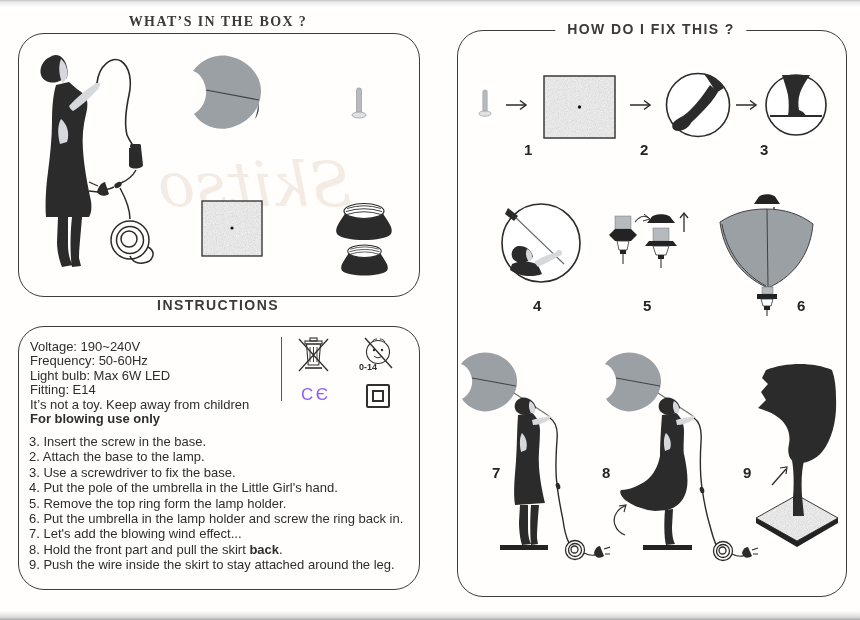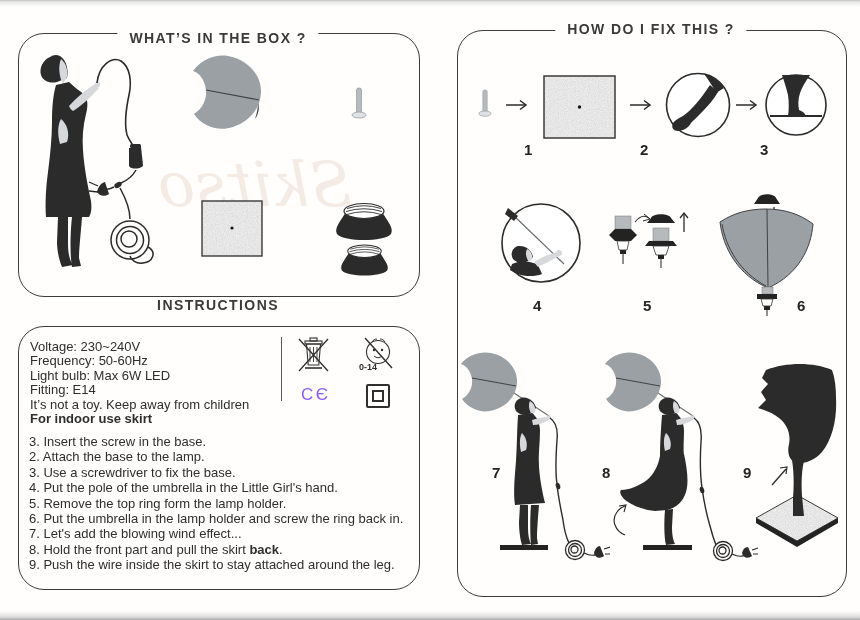--- a/index.html
+++ b/index.html
@@ -48,21 +48,21 @@
           <feFuncA type="linear" slope="0" intercept="1"></feFuncA>
         </feComponentTransfer>
         <feComposite operator="in" in2="SourceAlpha"></feComposite>
       </filter>
     </defs>
   </svg>
 
   <div class="watermark">Skitso</div>
 
   <div class="panel" style="left:18px;top:33px;width:400px;height:262px;"></div>
-  <div class="legend" style="left:218px;top:39px;">WHAT’S IN THE BOX ?</div>
+  <div class="legend" style="left:218px;top:23px;font-family:Liberation Serif, serif;">WHAT’S IN THE BOX ?</div>
 
   <svg class="abs" style="left:36px;top:53px;" width="120" height="220" viewBox="0 0 120 220">
     <path d="M14,4 C7,7 3,15 5,22 C7,28 14,31 21,29 L31,25 C33,16 30,7 24,3 C20,1 17,2 14,4 Z" fill="#2b2b2b"></path>
     <path d="M25,6 C30,10 32,17 31,24 L27,31 C23,24 22,13 25,6 Z" fill="#d6d8db"></path>
     <path d="M20,32 L33,29 C38,34 44,38 49,42 C52,47 52,54 50,61 C47,73 46,85 47,97 C48,114 52,134 55,148 C56,156 55,161 53,164 L10,164 C9,150 10,133 12,119 C14,103 16,85 16,69 C16,55 17,42 20,32 Z" fill="#2b2b2b"></path>
     <path d="M33,53 C41,44 51,36 59,31 L63,35 C56,43 45,53 37,58 C35,57 34,55 33,53 Z" fill="#d6d8db"></path>
     <circle cx="61.5" cy="31.5" r="2.6" fill="#d6d8db"></circle>
     <path d="M25,66 C31,71 34,80 31,89 L24,91 C21,80 22,71 25,66 Z" fill="#d6d8db"></path>
     <path d="M22,164 L32,164 L32,191 C32,201 34,208 37,212 L26,214 C23,207 21,197 21,189 Z" fill="#2b2b2b"></path>
     <path d="M36,164 L46,164 C45,179 43,195 43,205 L45,213 L36,214 C34,203 34,181 36,164 Z" fill="#2b2b2b"></path>
@@ -106,27 +106,27 @@
   <svg class="abs" style="left:336px;top:242px;" width="57" height="37" viewBox="0 0 68 44">
     <path d="M16,12 C10,22 4,28 7,34 C14,42 54,42 61,34 C64,28 58,22 52,12 Z" fill="#2b2b2b"></path>
     <ellipse cx="34" cy="11" rx="20" ry="7.5" fill="#ffffff" stroke="#2b2b2b" stroke-width="1.2"></ellipse>
     <path d="M17,8.5 Q34,3 51,8.5 M16,11.5 Q34,6 52,11.5 M17,14.5 Q34,9 51,14.5" stroke="#2b2b2b" stroke-width="0.9" fill="none"></path>
   </svg>
 
   <div class="panel" style="left:18px;top:326px;width:400px;height:262px;"></div>
   <div class="legend" style="left:218px;top:306px;">INSTRUCTIONS</div>
 
   <div class="specs" id="specs-list">
-      <div>Voltage: 230~240V</div>
+      <div>Voltage: 190~240V</div>
       <div>Frequency: 50-60Hz</div>
       <div>Light bulb: Max 6W LED</div>
       <div>Fitting: E14</div>
       <div>It’s not a toy. Keep away from children</div>
     </div>
-  <div class="specs indoor" style="top:412px;">For indoor use skirt</div>
+  <div class="specs indoor" style="top:412px;">For blowing use only</div>
   <div class="steps" id="steps-list">
       <div>3. Insert the screw in the base.</div>
       <div>2. Attach the base to the lamp.</div>
       <div>3. Use a screwdriver to fix the base.</div>
       <div>4. Put the pole of the umbrella in the Little Girl's hand.</div>
       <div>5. Remove the top ring form the lamp holder.</div>
       <div>6. Put the umbrella in the lamp holder and screw the ring back in.</div>
       <div>7. Let's add the blowing wind effect...</div>
       <div>8. Hold the front part and pull the skirt <b>back</b>.</div>
       <div>9. Push the wire inside the skirt to stay attached around the leg.</div>

